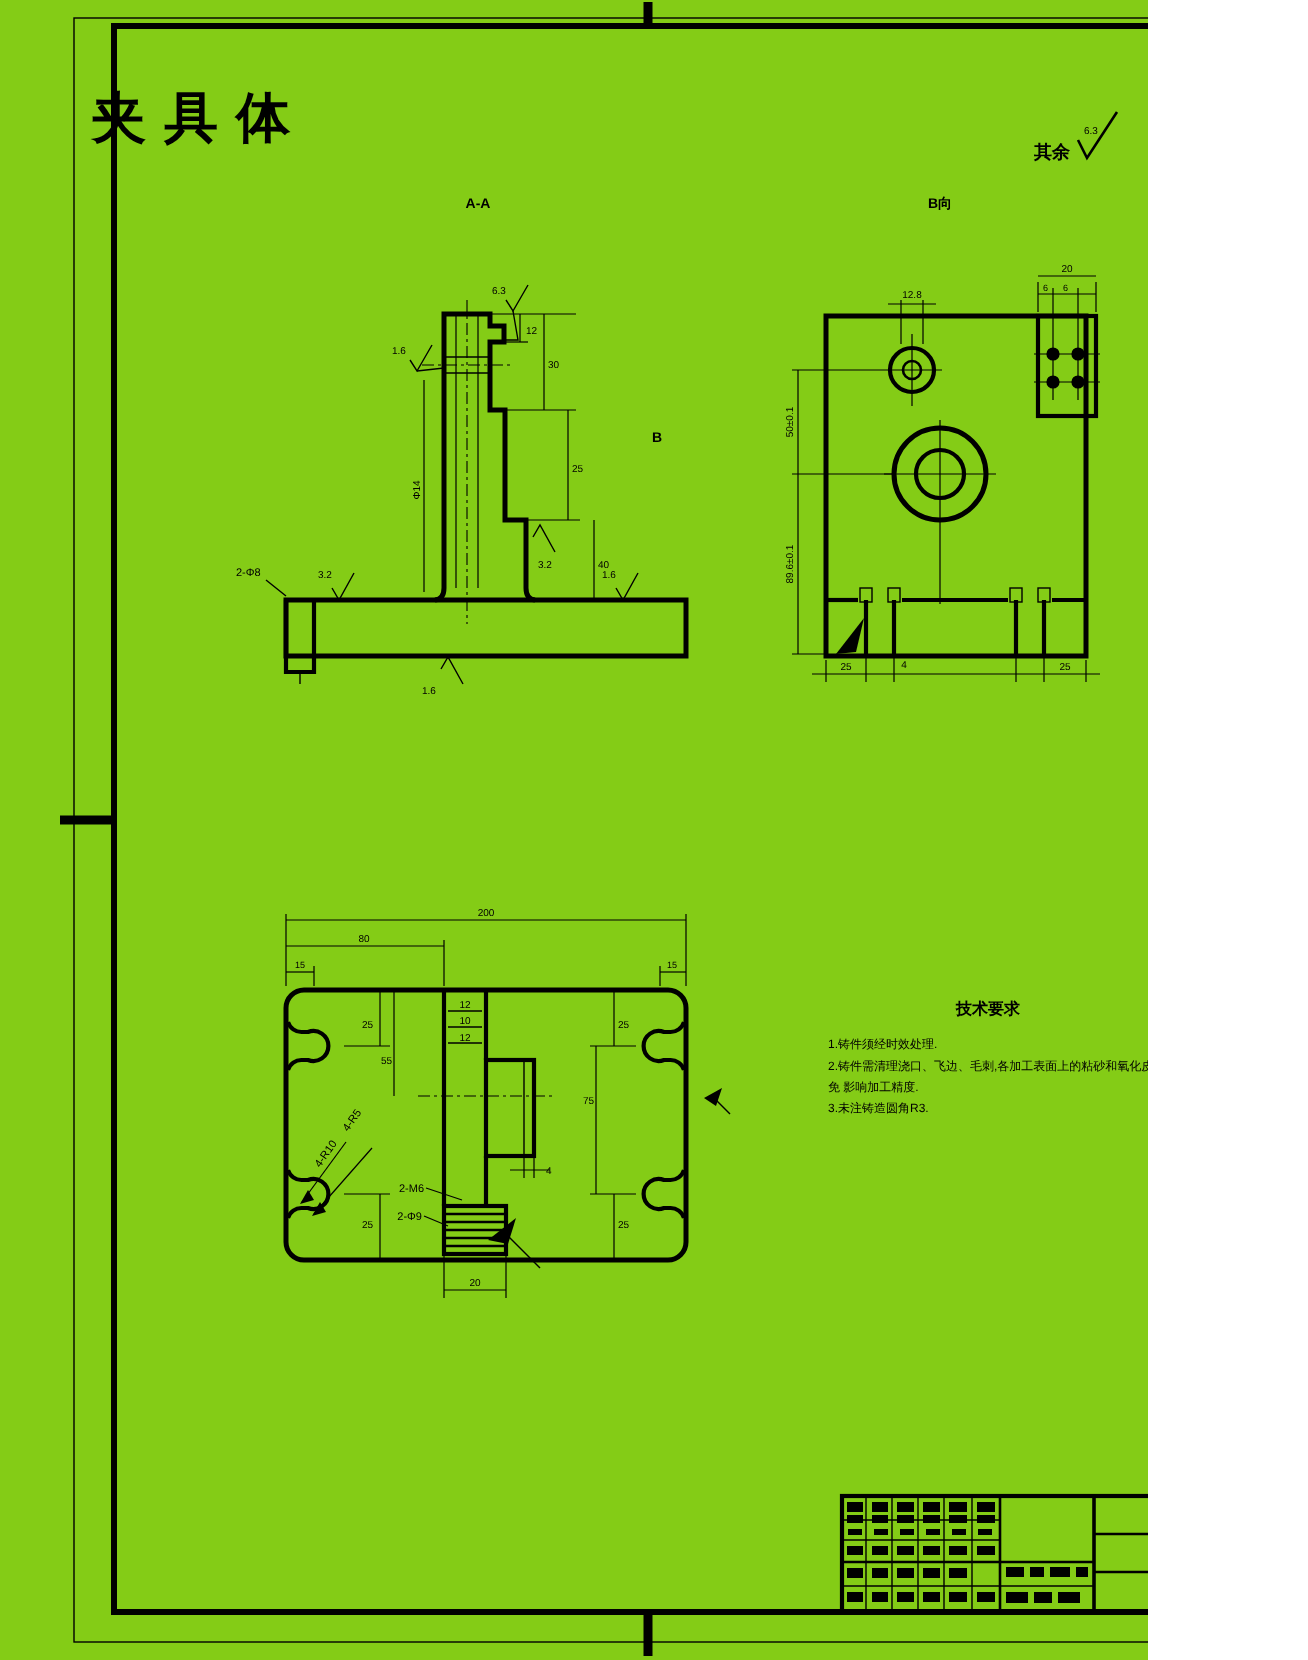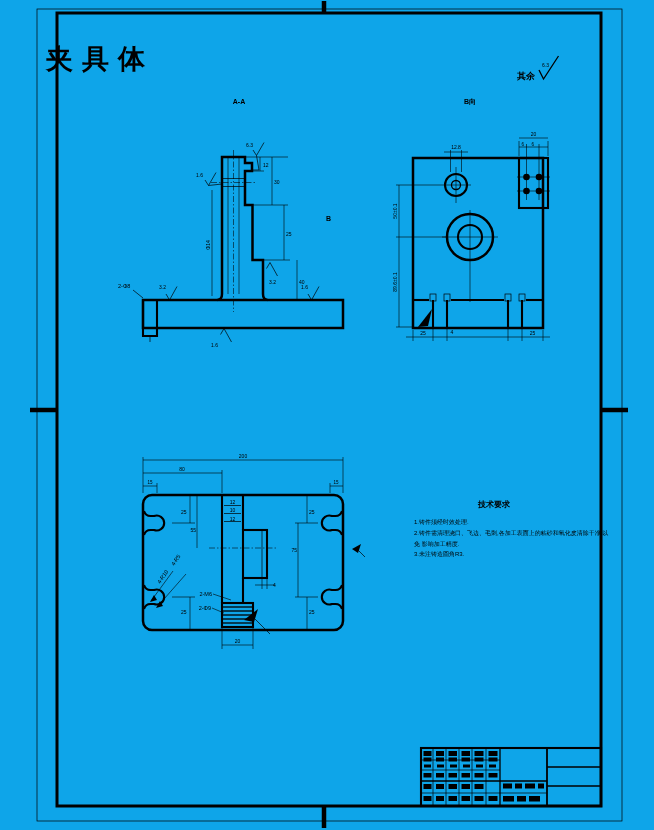--- a/index.html
+++ b/index.html
@@ -1,16 +1,16 @@
 <!DOCTYPE html>
 <html><head>
 <meta charset="utf-8">
 <style>
   html,body{margin:0;padding:0;background:#ffffff;}
-  #sheet{position:relative;width:654px;height:830px;background:#0ea5e9;overflow:hidden;}
+  #sheet{position:relative;width:574px;height:830px;background:#84cc16;overflow:hidden;}
   svg{display:block;}
   .ol{fill:none;stroke:#000;stroke-width:2.5;stroke-linejoin:miter;}
   .ol2{fill:none;stroke:#000;stroke-width:2.1;stroke-linejoin:miter;}
   .md{fill:none;stroke:#000;stroke-width:1.3;}
   .thin{fill:none;stroke:#000;stroke-width:0.7;}
   .dim{fill:none;stroke:#000;stroke-width:0.6;}
   .cl{fill:none;stroke:#000;stroke-width:0.55;stroke-dasharray:6 2 1.5 2;}
   text{fill:#000;font-family:"Liberation Sans",sans-serif;}
   .t45{font-size:4.5px;} .t5{font-size:5px;} .t55{font-size:5.5px;}
   .t6{font-size:6px;} .t7{font-size:7px;font-weight:bold;} .t8{font-size:8px;font-weight:bold;}

